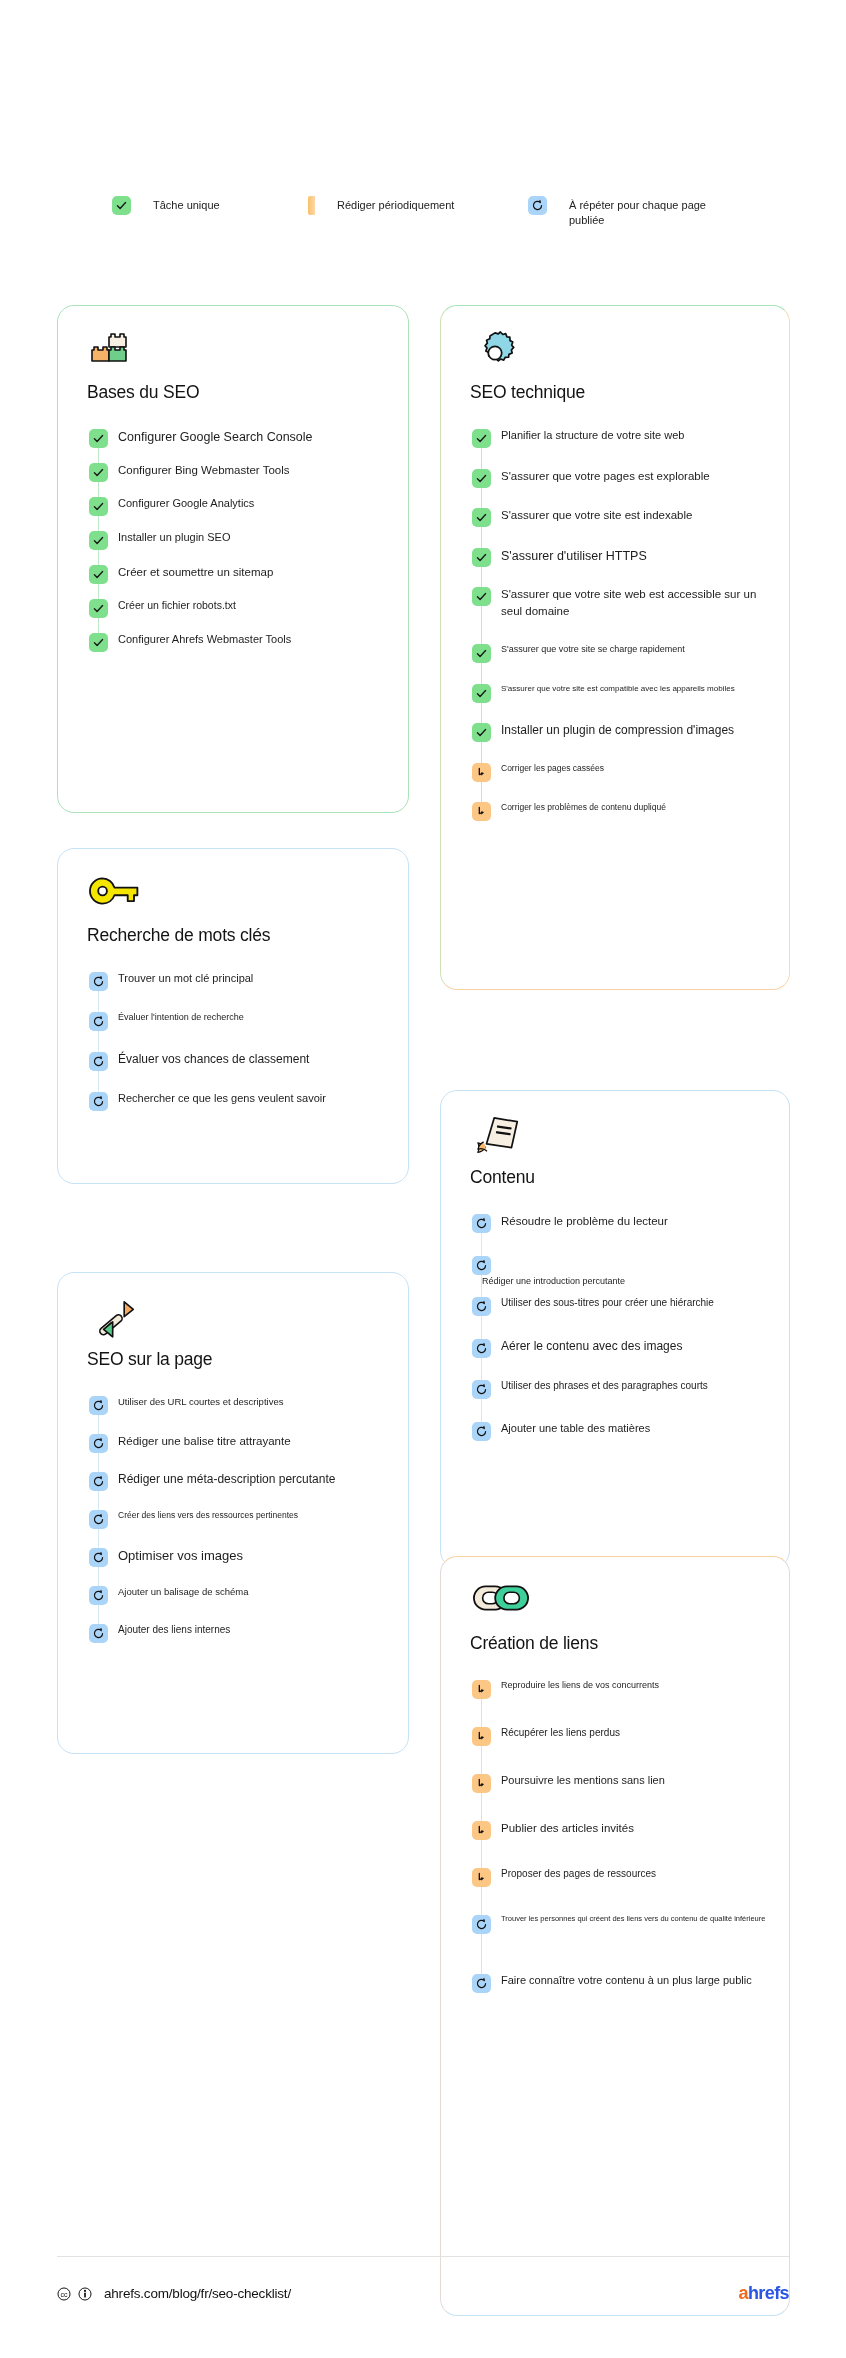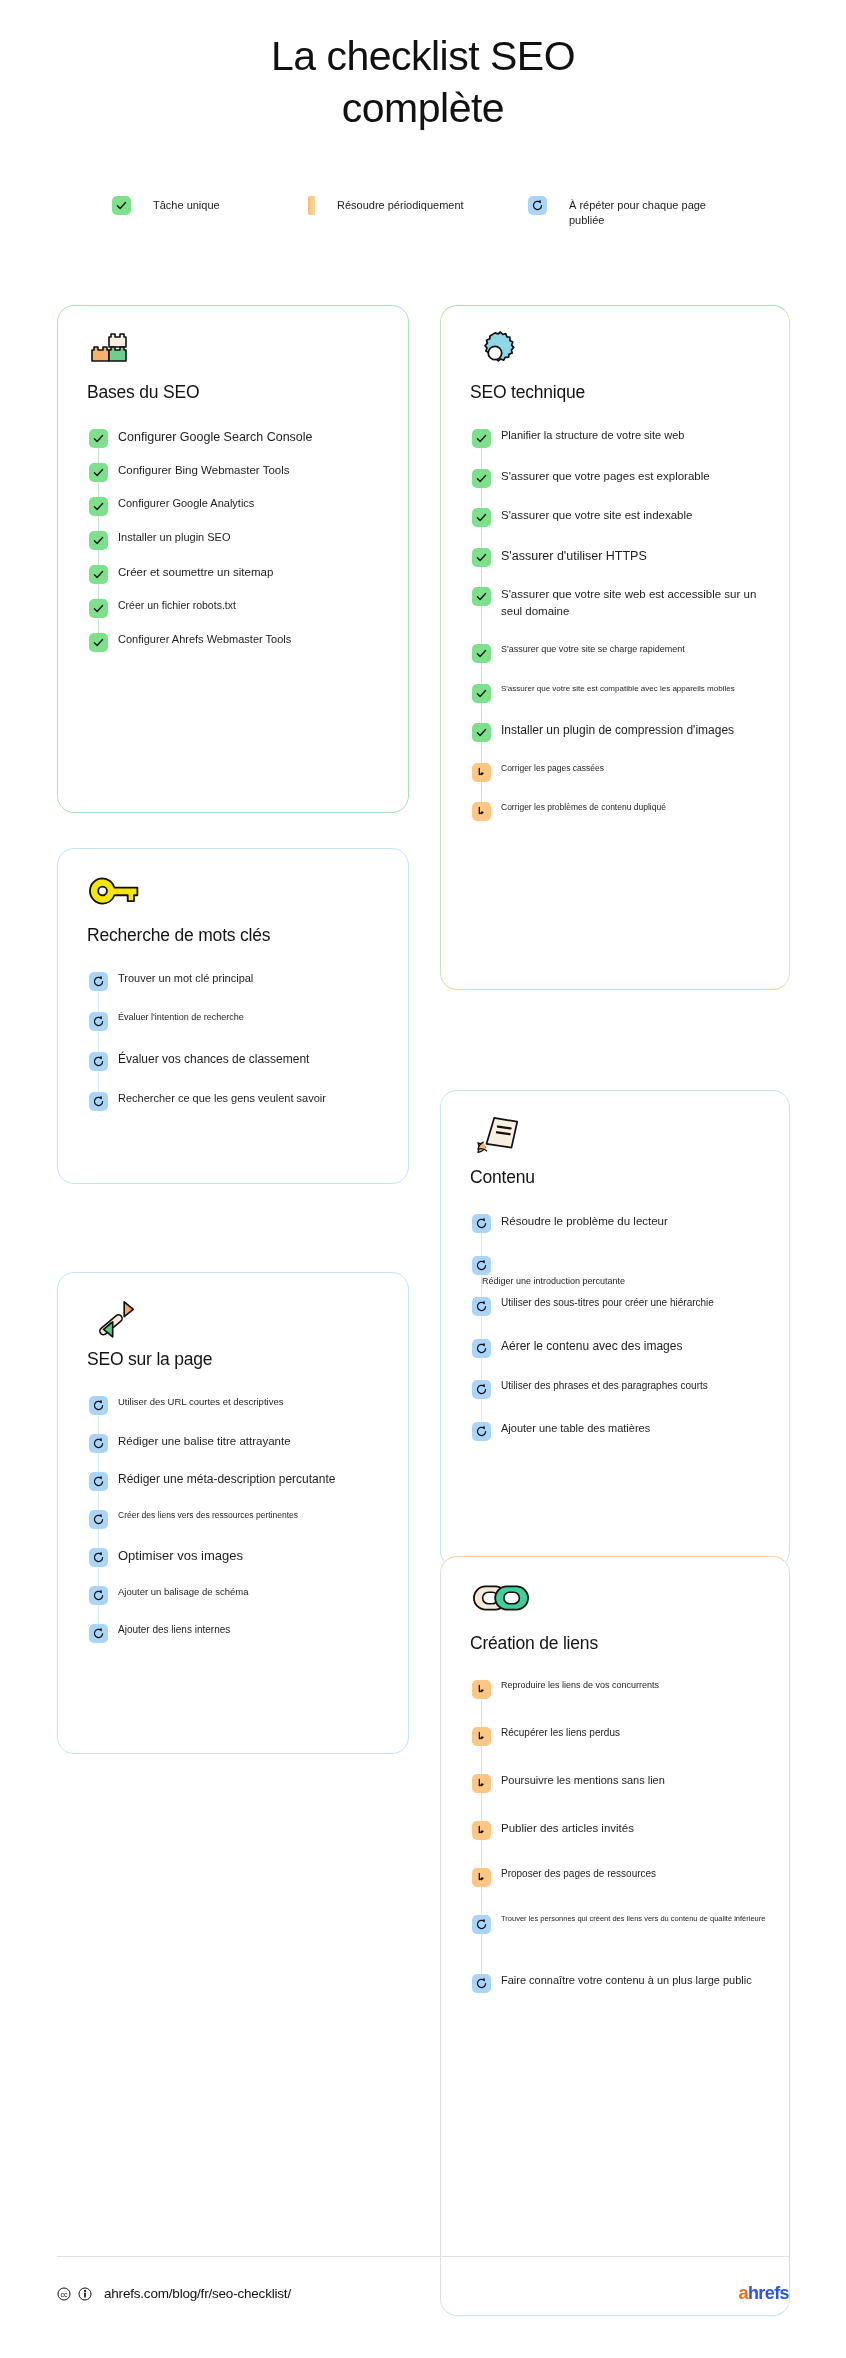--- a/index.html
+++ b/index.html
@@ -137,39 +137,35 @@
     font-size: 18px; font-weight: 700; letter-spacing: -0.6px;
     color: #2a55e5;
   }
   .ahrefs-logo .a { color: #f06a1e; }
 </style>
 </head>
 <body>
 
 <div class="page">
 
-  <div class="title">
-    <div>La checklist SEO</div>
-    <div>complète</div>
-  </div>
 
   <div class="legend">
 
     <div class="legend-item one">
       <div class="badge green">
         <svg width="13" height="13" viewBox="0 0 16 16">
             <path d="M3 8.4 L6.3 11.6 L13 4.4" fill="none" stroke="#1a1a1a" stroke-width="1.7" stroke-linecap="round" stroke-linejoin="round"></path>
           </svg>
       </div>
       <div class="legend-text">Tâche unique</div>
     </div>
 
     <div class="legend-item two">
       <div class="flag-half"></div>
-      <div class="legend-text">Résoudre périodiquement</div>
+      <div class="legend-text">Rédiger périodiquement</div>
     </div>
 
     <div class="legend-item three">
       <div class="badge blue">
         <svg width="13" height="13" viewBox="0 0 16 16">
           <path d="M13 8a5 5 0 1 1-1.6-3.7" fill="none" stroke="#111" stroke-width="1.5" stroke-linecap="round"></path>
           <path d="M9.1 3.2 L12.3 4.1 L11.4 1" fill="#111"></path>
         </svg>
       </div>
       <div class="legend-text wide">À répéter pour chaque page publiée</div>

